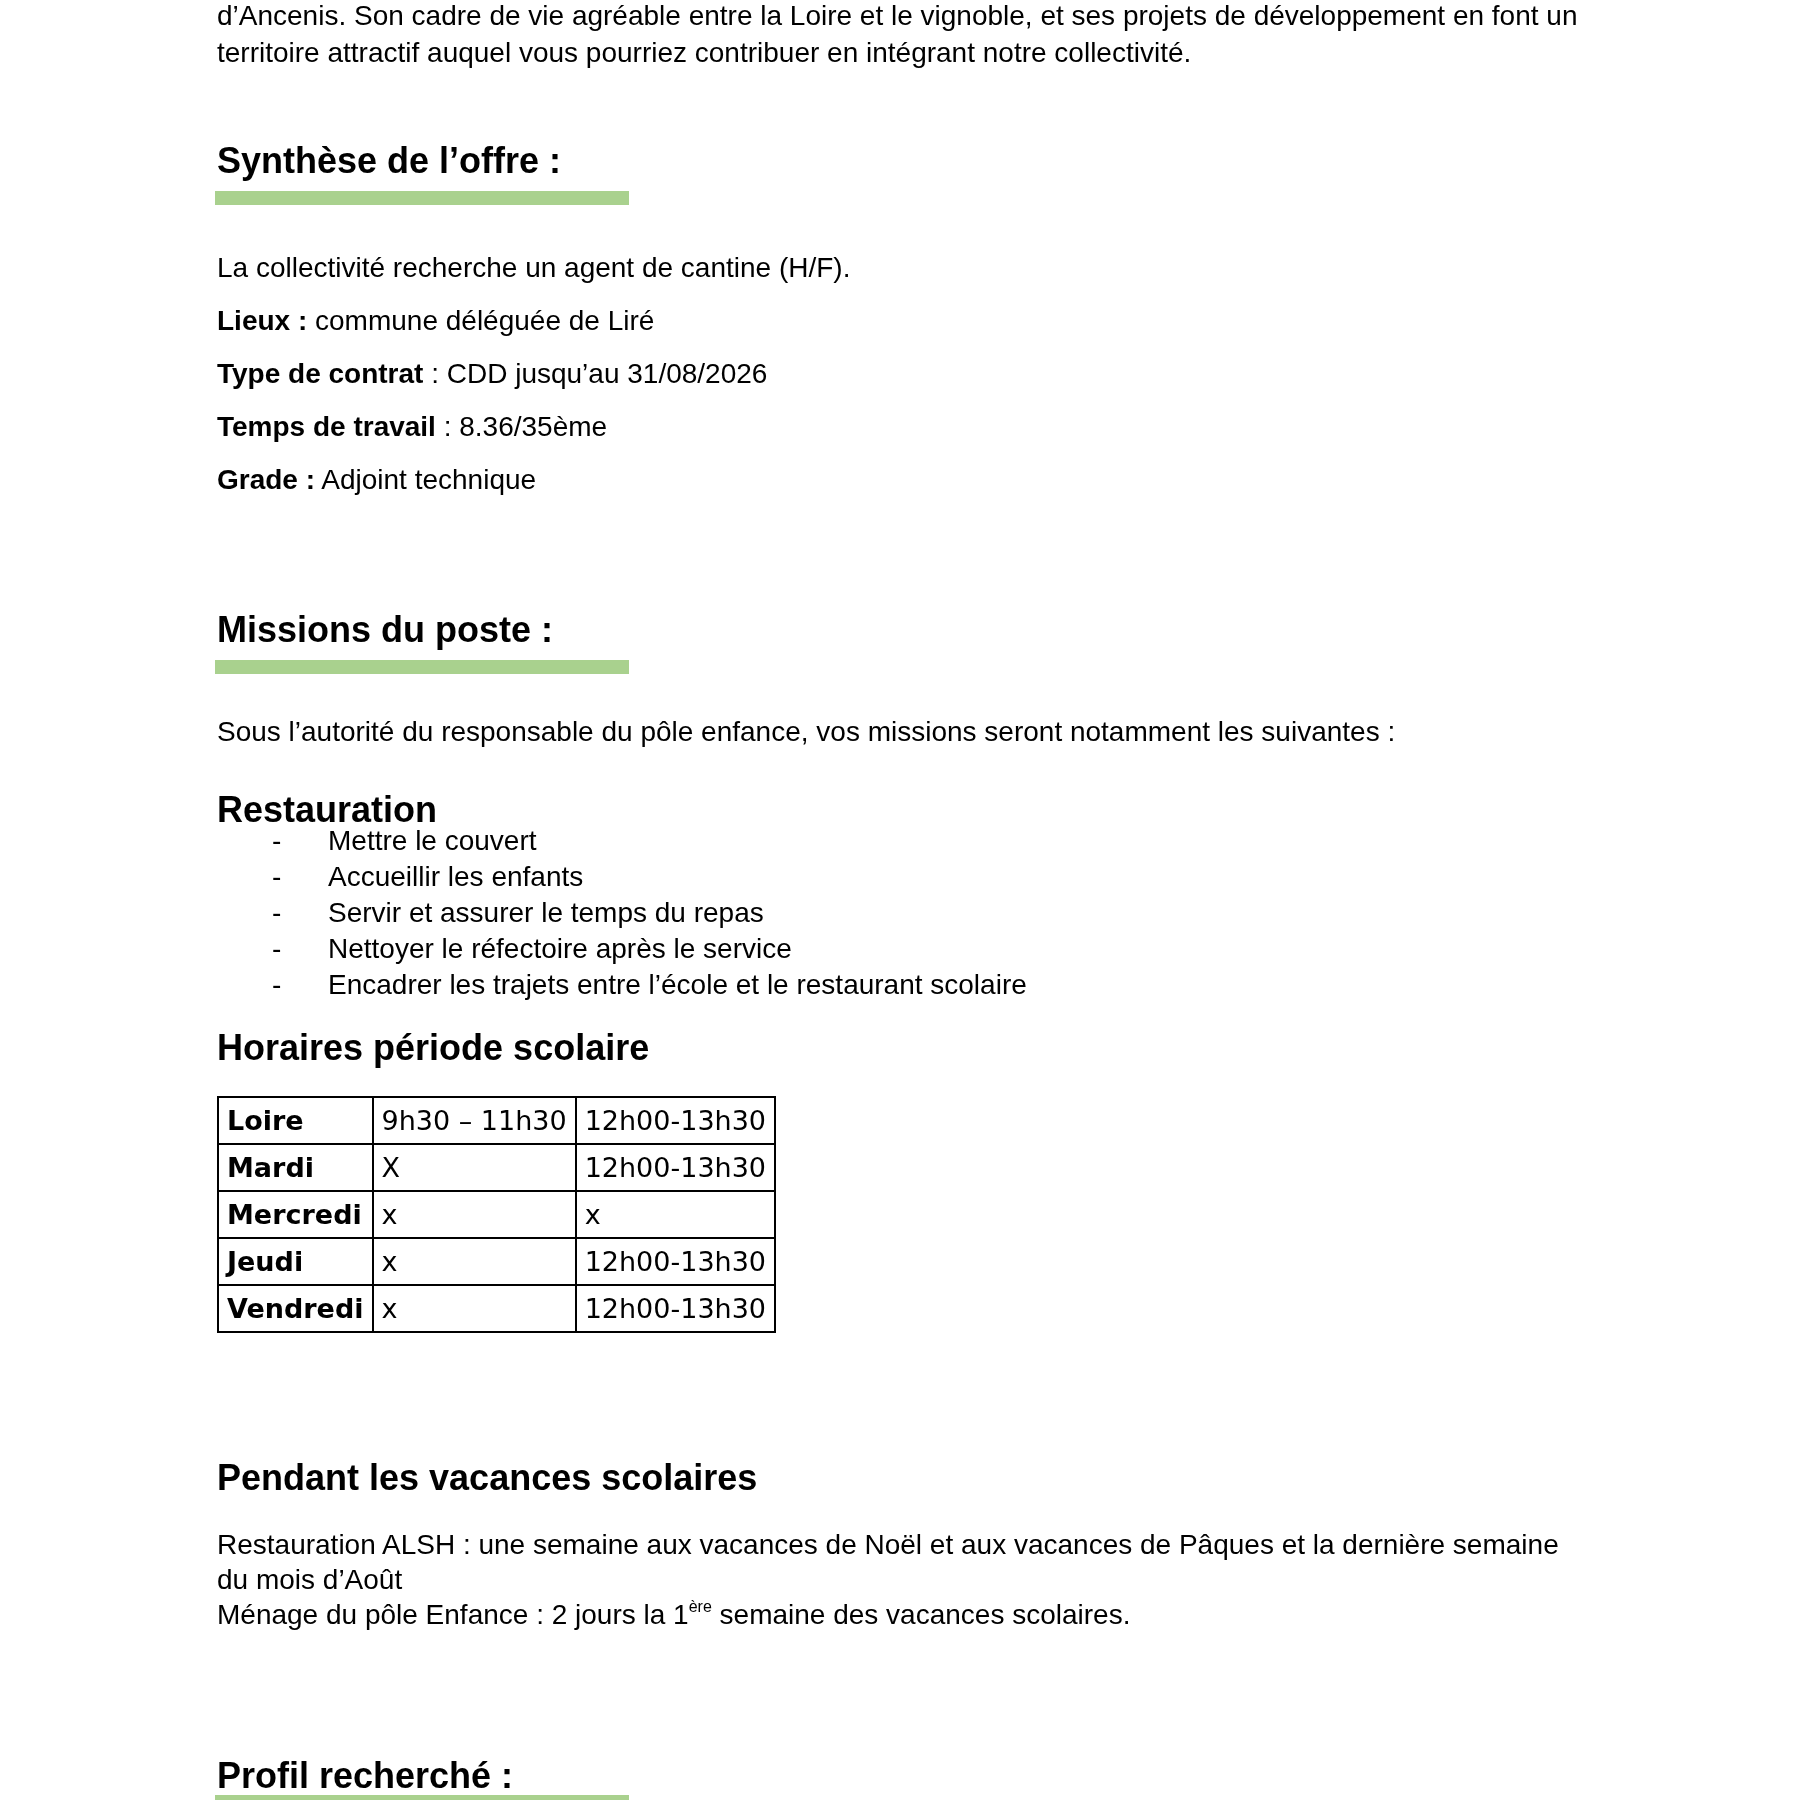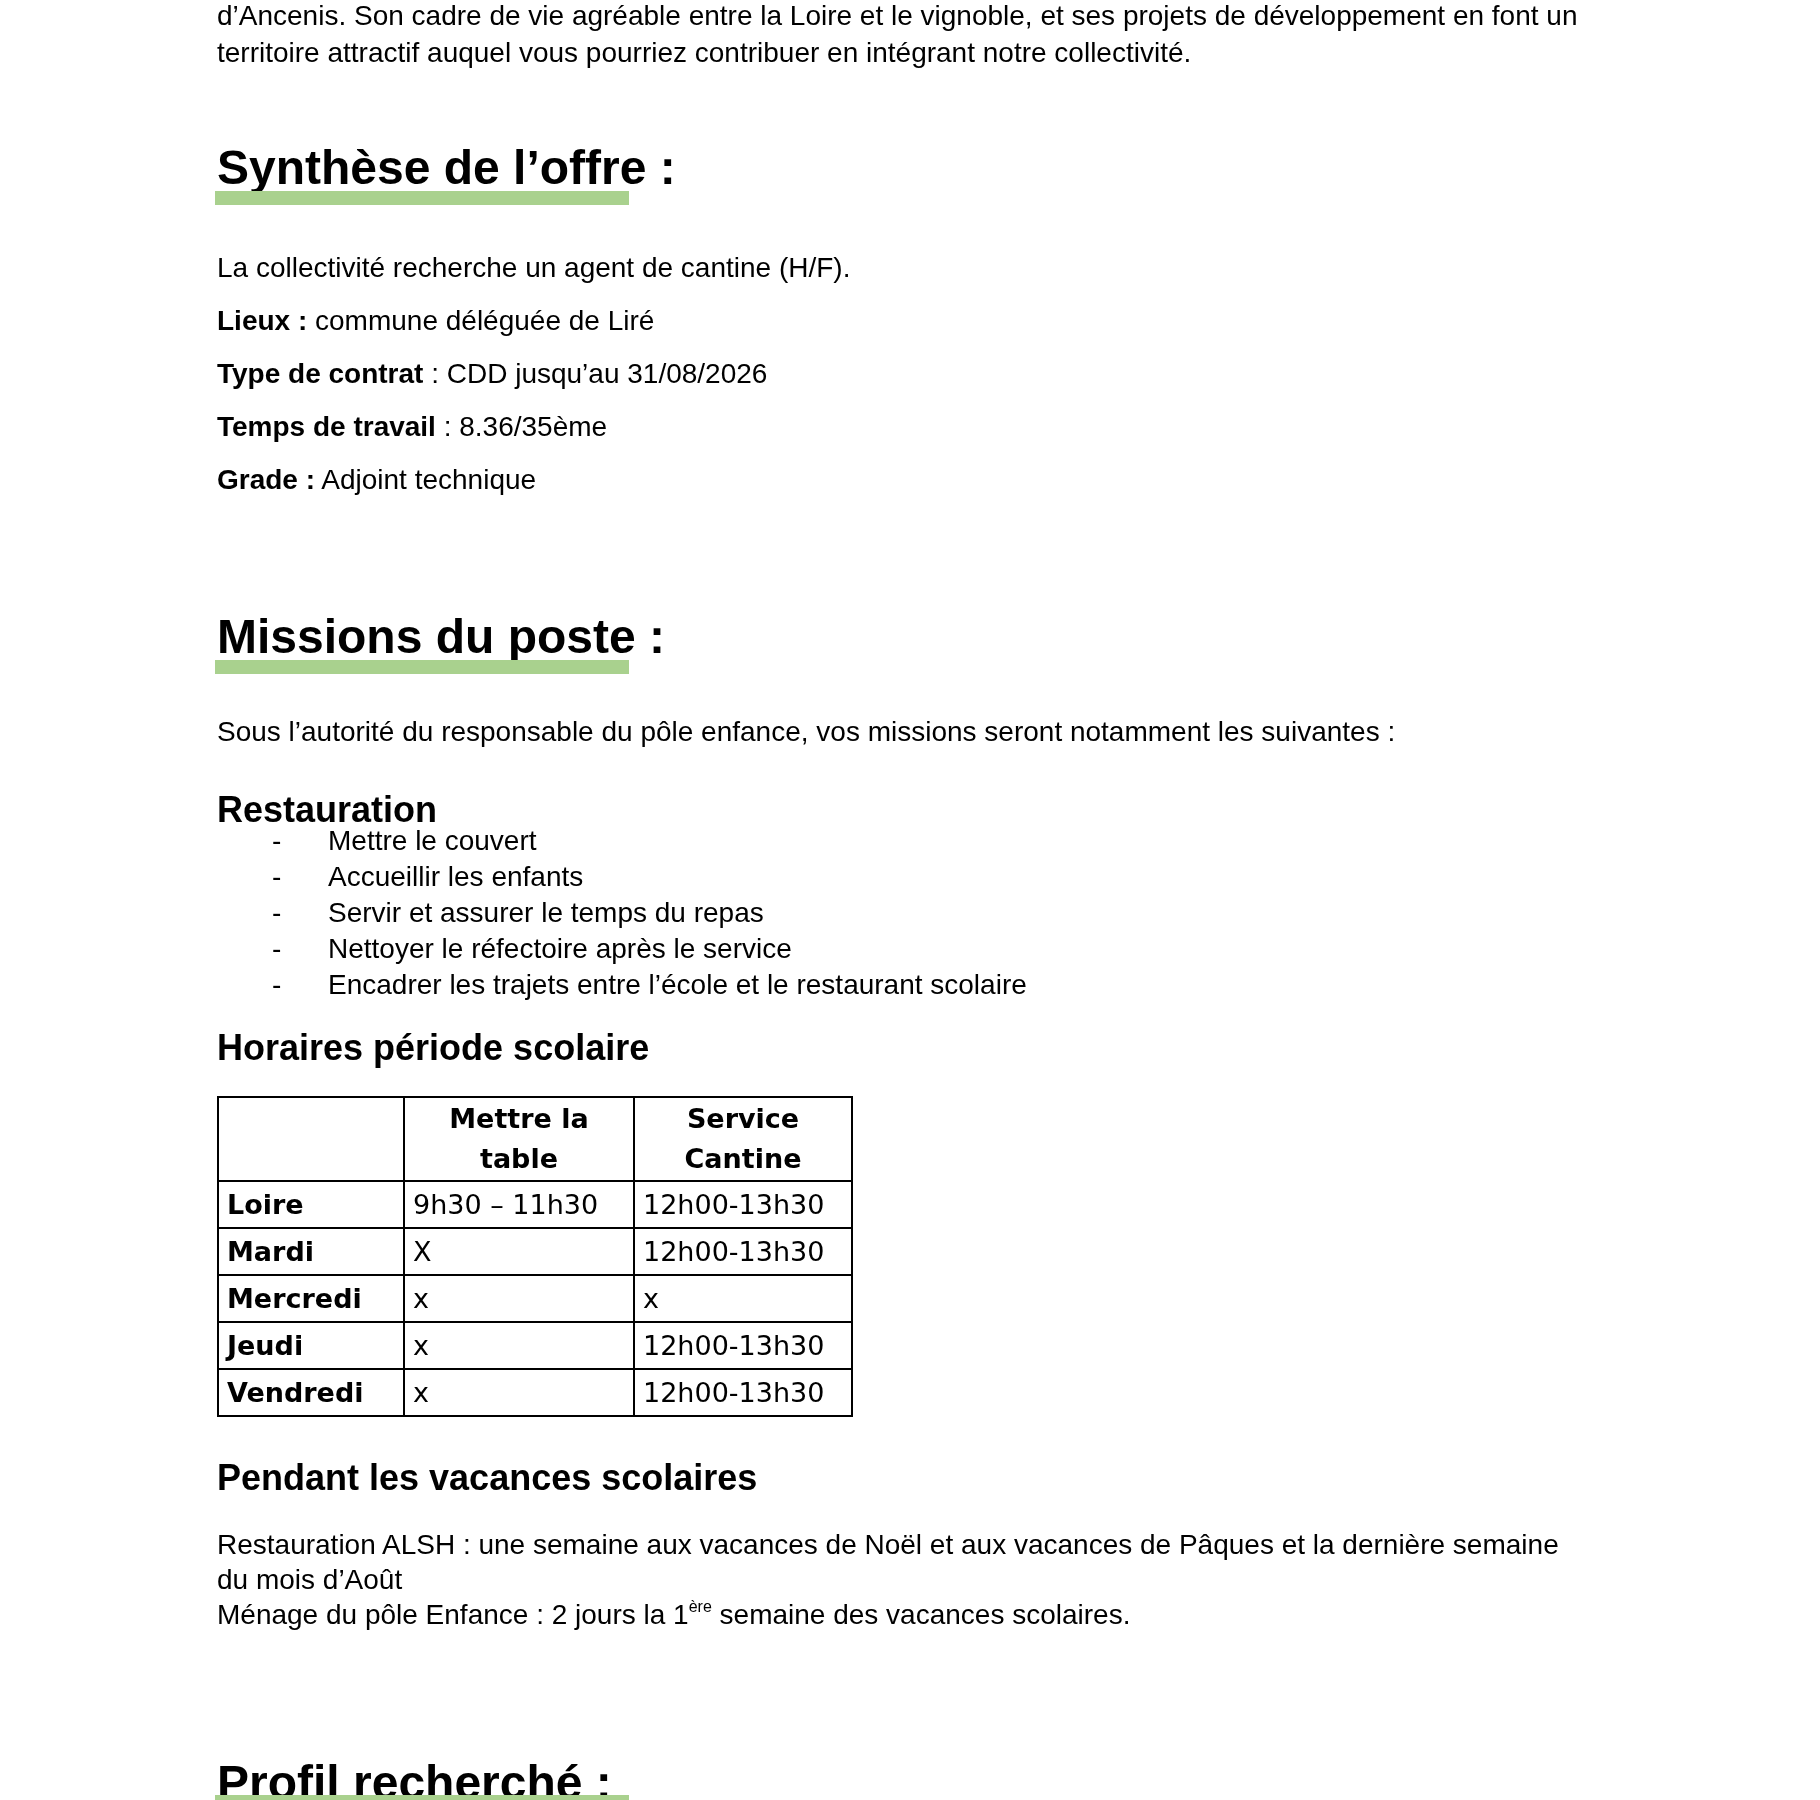--- a/index.html
+++ b/index.html
@@ -1,20 +1,20 @@
 <!DOCTYPE html>
 <html><head>
 <meta charset="utf-8">
 <style>
   html, body { margin:0; padding:0; background:#ffffff; }
   body { width:1820px; height:1800px; position:relative; overflow:hidden;
          font-family:"Liberation Sans", sans-serif; color:#000; }
   .abs { position:absolute; white-space:nowrap; }
   .p { font-size:28px; line-height:36px; left:217px; }
-  .h2 { font-size:48px; font-weight:bold; left:217px; }
+  .h2 { font-size:36px; font-weight:bold; left:217px; }
   .bar { position:absolute; left:215px; width:414px; height:14px; background:#a9d18e; }
   .b { font-weight:bold; }
   .sub { font-size:36px; font-weight:bold; left:217px; }
   .dash { position:absolute; left:272px; font-size:28px; }
   .litext { position:absolute; left:328px; font-size:28px; }
   table.sched { position:absolute; left:217px; top:1096px; border-collapse:collapse;
      font-family:"DejaVu Sans", sans-serif; font-size:27px; }
   table.sched td, table.sched th { border:2.5px solid #000; padding:0 8px; height:45px; vertical-align:middle; }
   table.sched th { font-weight:bold; text-align:center; line-height:40px; height:82px; }
   table.sched td.day { font-weight:bold; }
@@ -71,25 +71,20 @@
   <div>
     <span class="dash" style="top:969px;">-</span>
     <span class="litext" style="top:969px;">Encadrer les trajets entre l’école et le restaurant scolaire</span>
   </div>
 </div>
 
 <div class="abs sub" style="top:1027px;">Horaires période scolaire</div>
 
 <table class="sched">
   <tbody>
-      <tr>
-    <th class="c0"></th>
-    <th class="c1">Mettre la table</th>
-    <th class="c2">Service Cantine</th>
-  </tr>
   <tr>
     <td class="day">Loire</td>
     <td>9h30 – 11h30</td>
     <td>12h00-13h30</td>
   </tr>
   <tr>
     <td class="day">Mardi</td>
     <td>X</td>
     <td>12h00-13h30</td>
   </tr>

